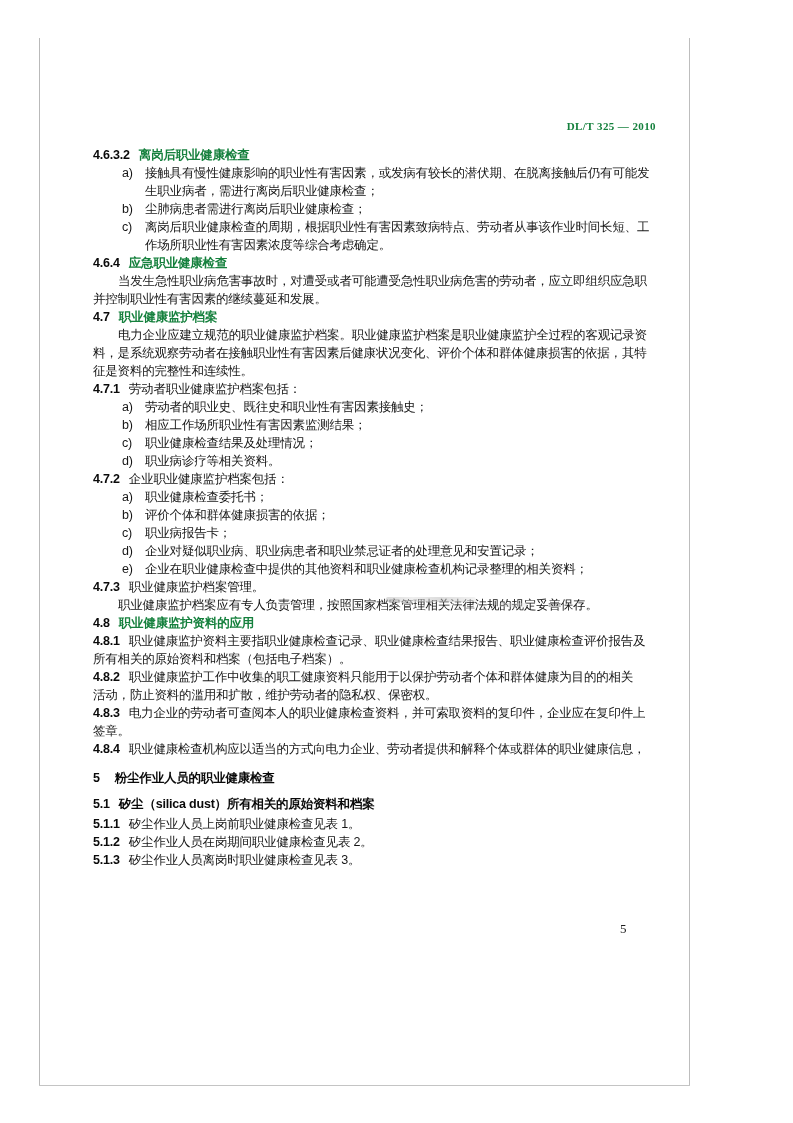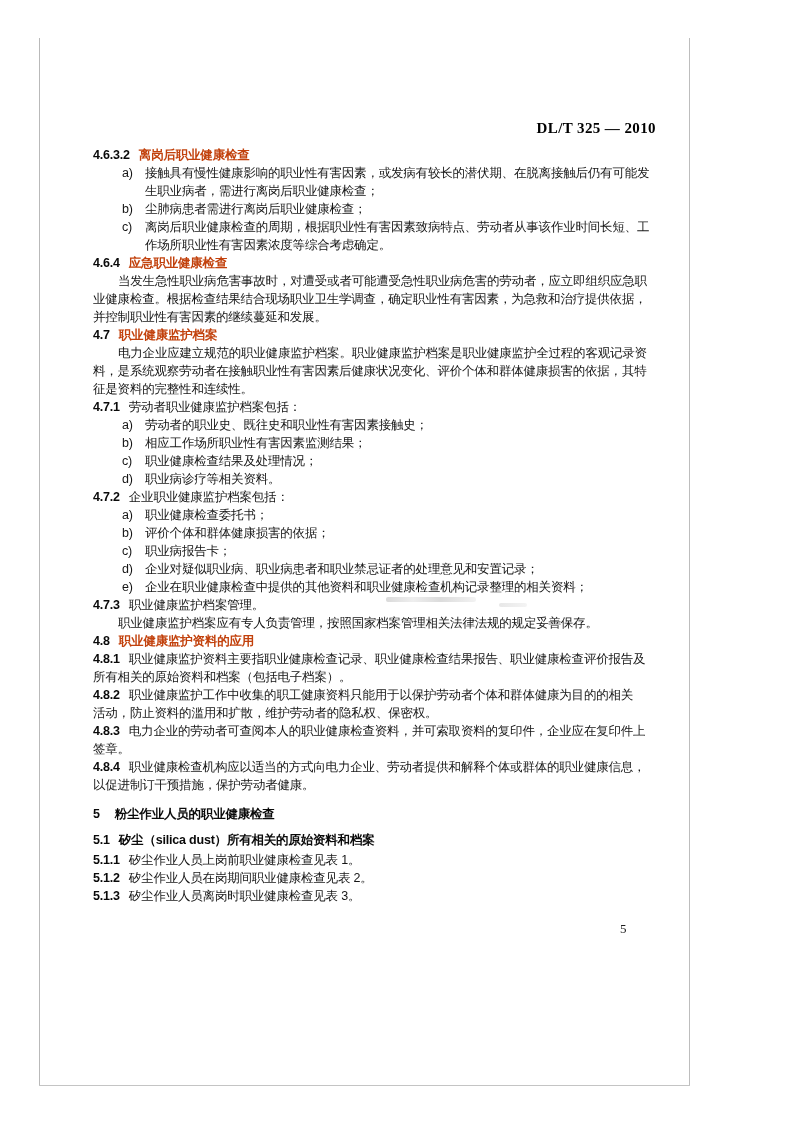--- a/index.html
+++ b/index.html
@@ -6,27 +6,27 @@
             font-family:"Liberation Sans","DejaVu Sans",sans-serif;}
   #sheet{position:absolute;inset:0;background:#ffffff;}
   
   .frame{position:absolute;background:#b9b9b9;}
   #frame-left{left:39px;top:38px;width:1px;height:1047px;}
   #frame-right{left:689px;top:38px;width:1px;height:1047px;background:#bdbdbd;}
   #frame-bottom{left:39px;top:1085px;width:651px;height:1px;background:#c4c4c4;}
   
   #doc-code{position:absolute;left:93px;top:120px;width:563px;text-align:right;
             font-family:"Liberation Serif","DejaVu Serif",serif;font-weight:bold;
-            font-size:15px;letter-spacing:.4px;color:#000000;}
+            font-size:11px;letter-spacing:.4px;color:#15803d;}
   
   #content{position:absolute;left:93px;top:146px;width:570px;}
   .line{height:18px;line-height:18px;white-space:nowrap;font-size:12.5px;
         letter-spacing:-0.2px;color:#151515;}
   .num{font-weight:bold;margin-right:9px;color:#0a0a0a;}
-  .h .txt{font-weight:bold;color:#c2410c;}
+  .h .txt{font-weight:bold;color:#15803d;}
   .h5 .txt,.h51 .txt{font-weight:bold;color:#0a0a0a;}
   .h5 .num{margin-right:15px;}
   .h51 .num{}
   .h5{margin-top:11px;}
   .h51{margin-top:8px;}
   .cl1{margin-top:2px;}
   .lbl{display:inline-block;width:23px;margin-left:29px;}
   .p1{padding-left:25px;}
   .c2{padding-left:52px;}
   
@@ -52,21 +52,20 @@
 
   <div id="content">
       <div class="line h"><span class="num">4.6.3.2</span><span class="txt">离岗后职业健康检查</span></div>
       <div class="line li"><span class="lbl">a)</span><span class="txt">接触具有慢性健康影响的职业性有害因素，或发病有较长的潜伏期、在脱离接触后仍有可能发</span></div>
       <div class="line c2"><span class="txt">生职业病者，需进行离岗后职业健康检查；</span></div>
       <div class="line li"><span class="lbl">b)</span><span class="txt">尘肺病患者需进行离岗后职业健康检查；</span></div>
       <div class="line li"><span class="lbl">c)</span><span class="txt">离岗后职业健康检查的周期，根据职业性有害因素致病特点、劳动者从事该作业时间长短、工</span></div>
       <div class="line c2"><span class="txt">作场所职业性有害因素浓度等综合考虑确定。</span></div>
       <div class="line h"><span class="num">4.6.4</span><span class="txt">应急职业健康检查</span></div>
       <div class="line p1"><span class="txt">当发生急性职业病危害事故时，对遭受或者可能遭受急性职业病危害的劳动者，应立即组织应急职</span></div>
-      <div class="line p0"><span class="txt">业健康检查。根据检查结果结合现场职业卫生学调查，确定职业性有害因素，为急救和治疗提供依据，</span></div>
       <div class="line p0"><span class="txt">并控制职业性有害因素的继续蔓延和发展。</span></div>
       <div class="line h"><span class="num">4.7</span><span class="txt">职业健康监护档案</span></div>
       <div class="line p1"><span class="txt">电力企业应建立规范的职业健康监护档案。职业健康监护档案是职业健康监护全过程的客观记录资</span></div>
       <div class="line p0"><span class="txt">料，是系统观察劳动者在接触职业性有害因素后健康状况变化、评价个体和群体健康损害的依据，其特</span></div>
       <div class="line p0"><span class="txt">征是资料的完整性和连续性。</span></div>
       <div class="line cl"><span class="num">4.7.1</span><span class="txt">劳动者职业健康监护档案包括：</span></div>
       <div class="line li"><span class="lbl">a)</span><span class="txt">劳动者的职业史、既往史和职业性有害因素接触史；</span></div>
       <div class="line li"><span class="lbl">b)</span><span class="txt">相应工作场所职业性有害因素监测结果；</span></div>
       <div class="line li"><span class="lbl">c)</span><span class="txt">职业健康检查结果及处理情况；</span></div>
       <div class="line li"><span class="lbl">d)</span><span class="txt">职业病诊疗等相关资料。</span></div>
@@ -79,21 +78,20 @@
       <div class="line cl"><span class="num">4.7.3</span><span class="txt">职业健康监护档案管理。</span></div>
       <div class="line p1"><span class="txt">职业健康监护档案应有专人负责管理，按照国家档案管理相关法律法规的规定妥善保存。</span></div>
       <div class="line h"><span class="num">4.8</span><span class="txt">职业健康监护资料的应用</span></div>
       <div class="line cl"><span class="num">4.8.1</span><span class="txt">职业健康监护资料主要指职业健康检查记录、职业健康检查结果报告、职业健康检查评价报告及</span></div>
       <div class="line p0"><span class="txt">所有相关的原始资料和档案（包括电子档案）。</span></div>
       <div class="line cl"><span class="num">4.8.2</span><span class="txt">职业健康监护工作中收集的职工健康资料只能用于以保护劳动者个体和群体健康为目的的相关</span></div>
       <div class="line p0"><span class="txt">活动，防止资料的滥用和扩散，维护劳动者的隐私权、保密权。</span></div>
       <div class="line cl"><span class="num">4.8.3</span><span class="txt">电力企业的劳动者可查阅本人的职业健康检查资料，并可索取资料的复印件，企业应在复印件上</span></div>
       <div class="line p0"><span class="txt">签章。</span></div>
       <div class="line cl"><span class="num">4.8.4</span><span class="txt">职业健康检查机构应以适当的方式向电力企业、劳动者提供和解释个体或群体的职业健康信息，</span></div>
-      <div class="line p0"><span class="txt">以促进制订干预措施，保护劳动者健康。</span></div>
       <div class="line h5"><span class="num">5</span><span class="txt">粉尘作业人员的职业健康检查</span></div>
       <div class="line h51"><span class="num">5.1</span><span class="txt">矽尘（silica dust）所有相关的原始资料和档案</span></div>
       <div class="line cl1"><span class="num">5.1.1</span><span class="txt">矽尘作业人员上岗前职业健康检查见表 1。</span></div>
       <div class="line cl"><span class="num">5.1.2</span><span class="txt">矽尘作业人员在岗期间职业健康检查见表 2。</span></div>
       <div class="line cl"><span class="num">5.1.3</span><span class="txt">矽尘作业人员离岗时职业健康检查见表 3。</span></div>
     </div>
 
   <div id="artifact-1" class="artifact"></div>
   <div id="artifact-2" class="artifact"></div>
 

